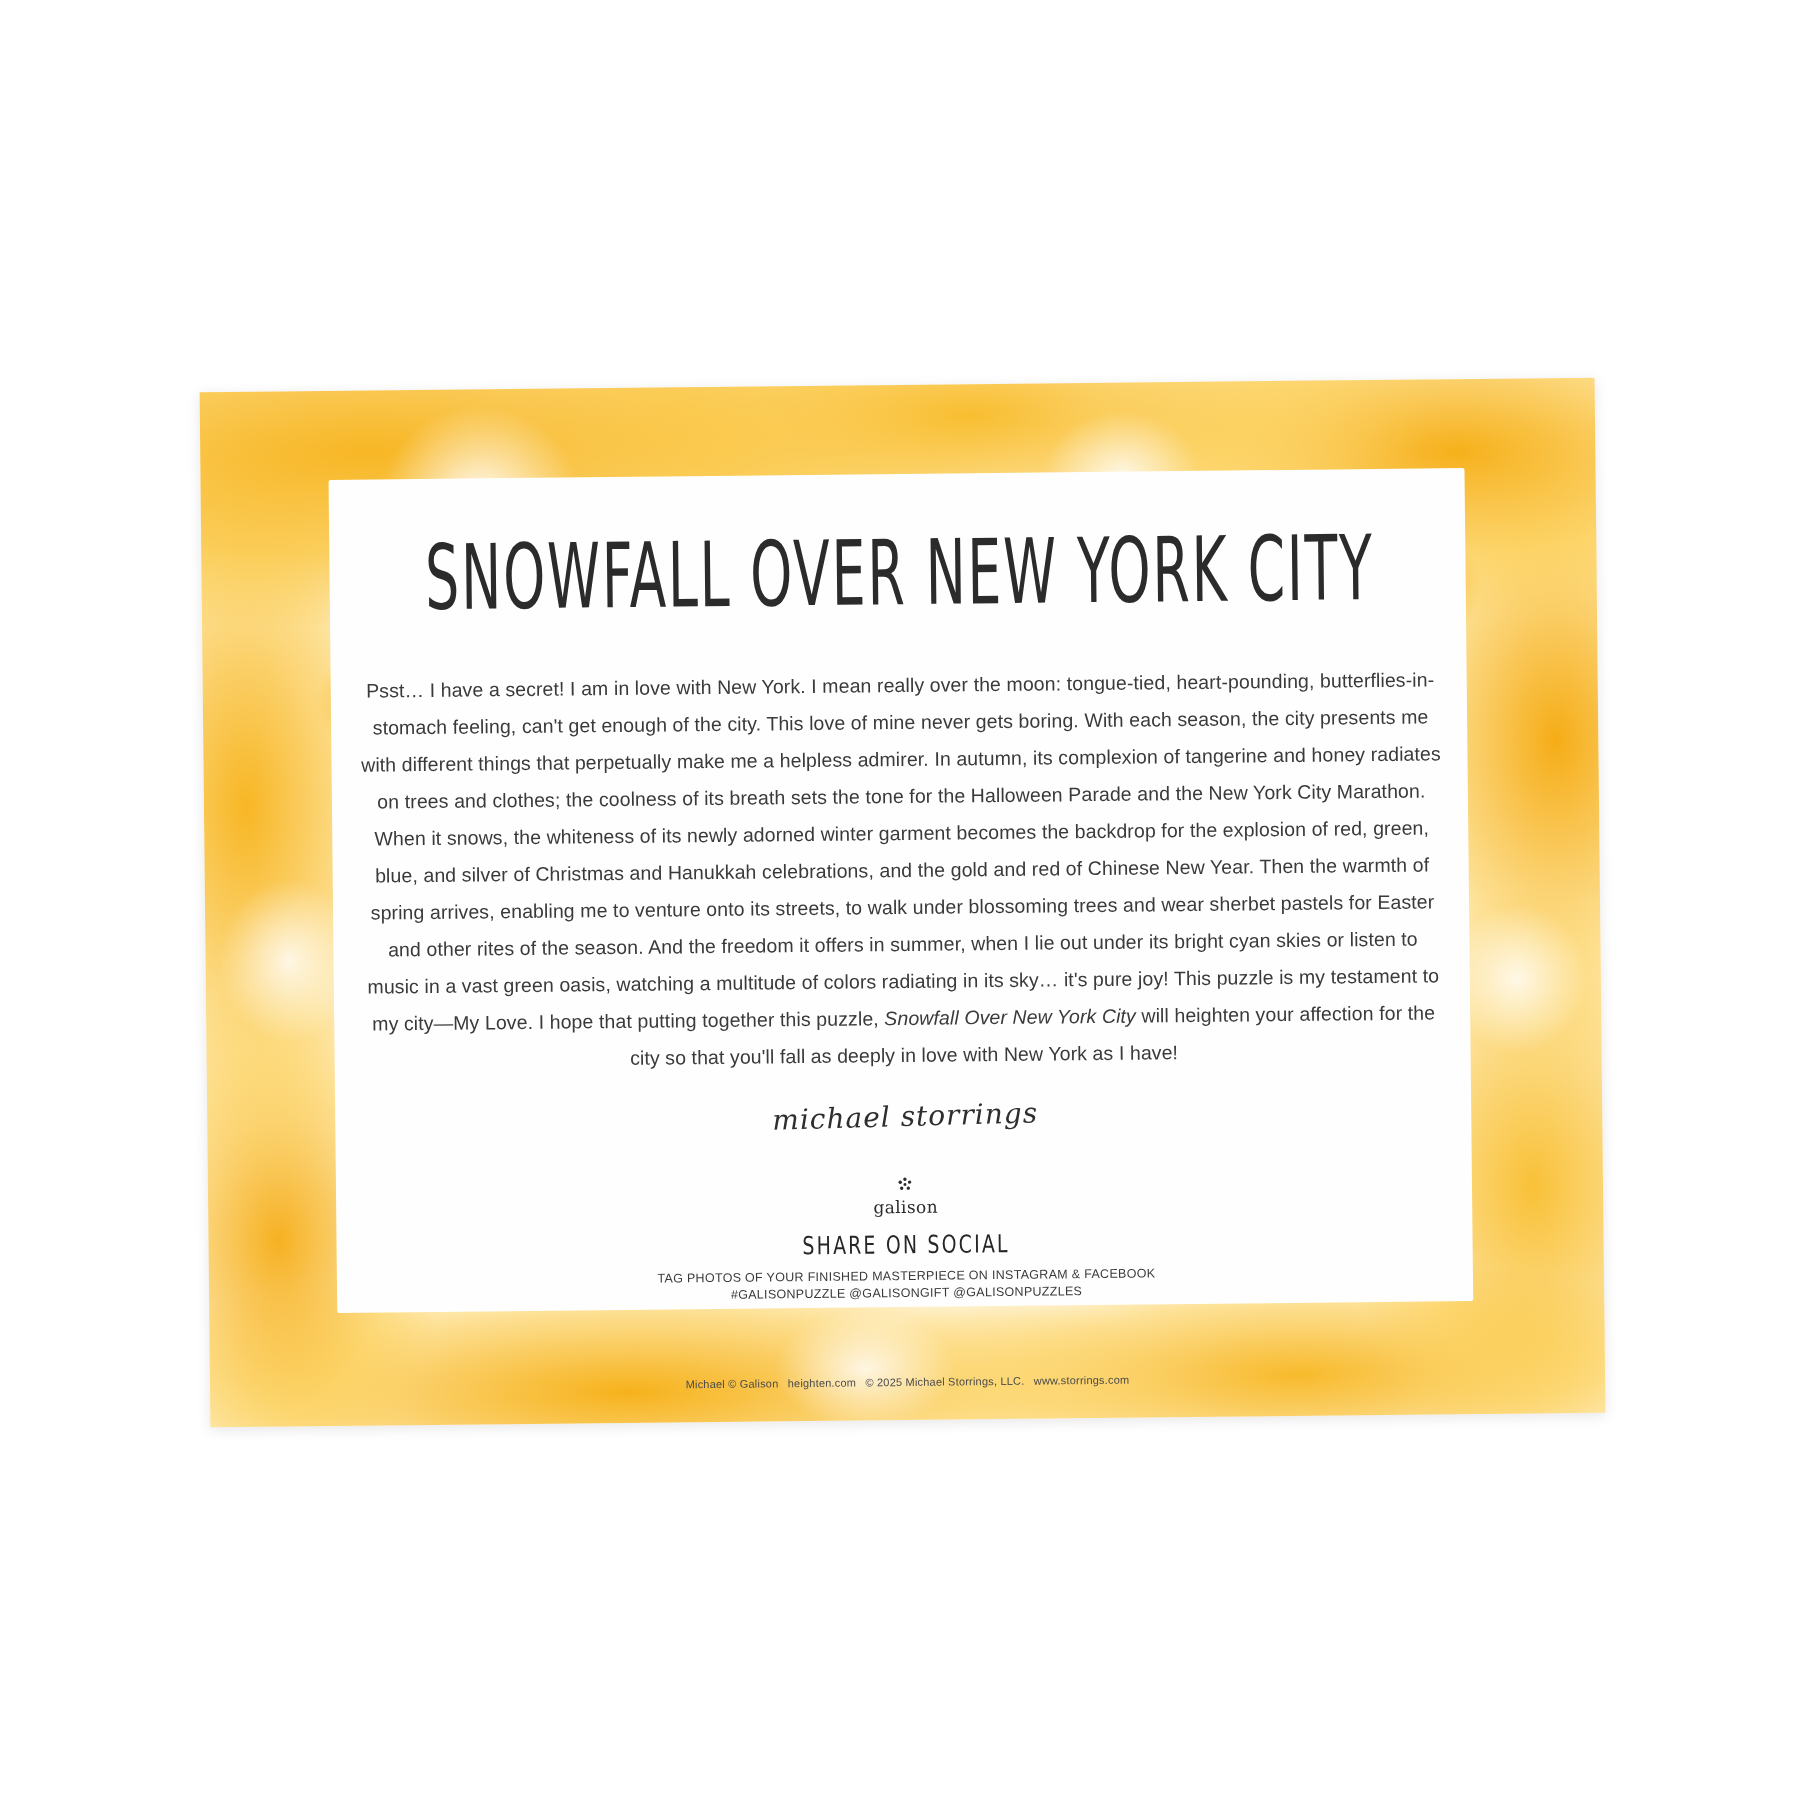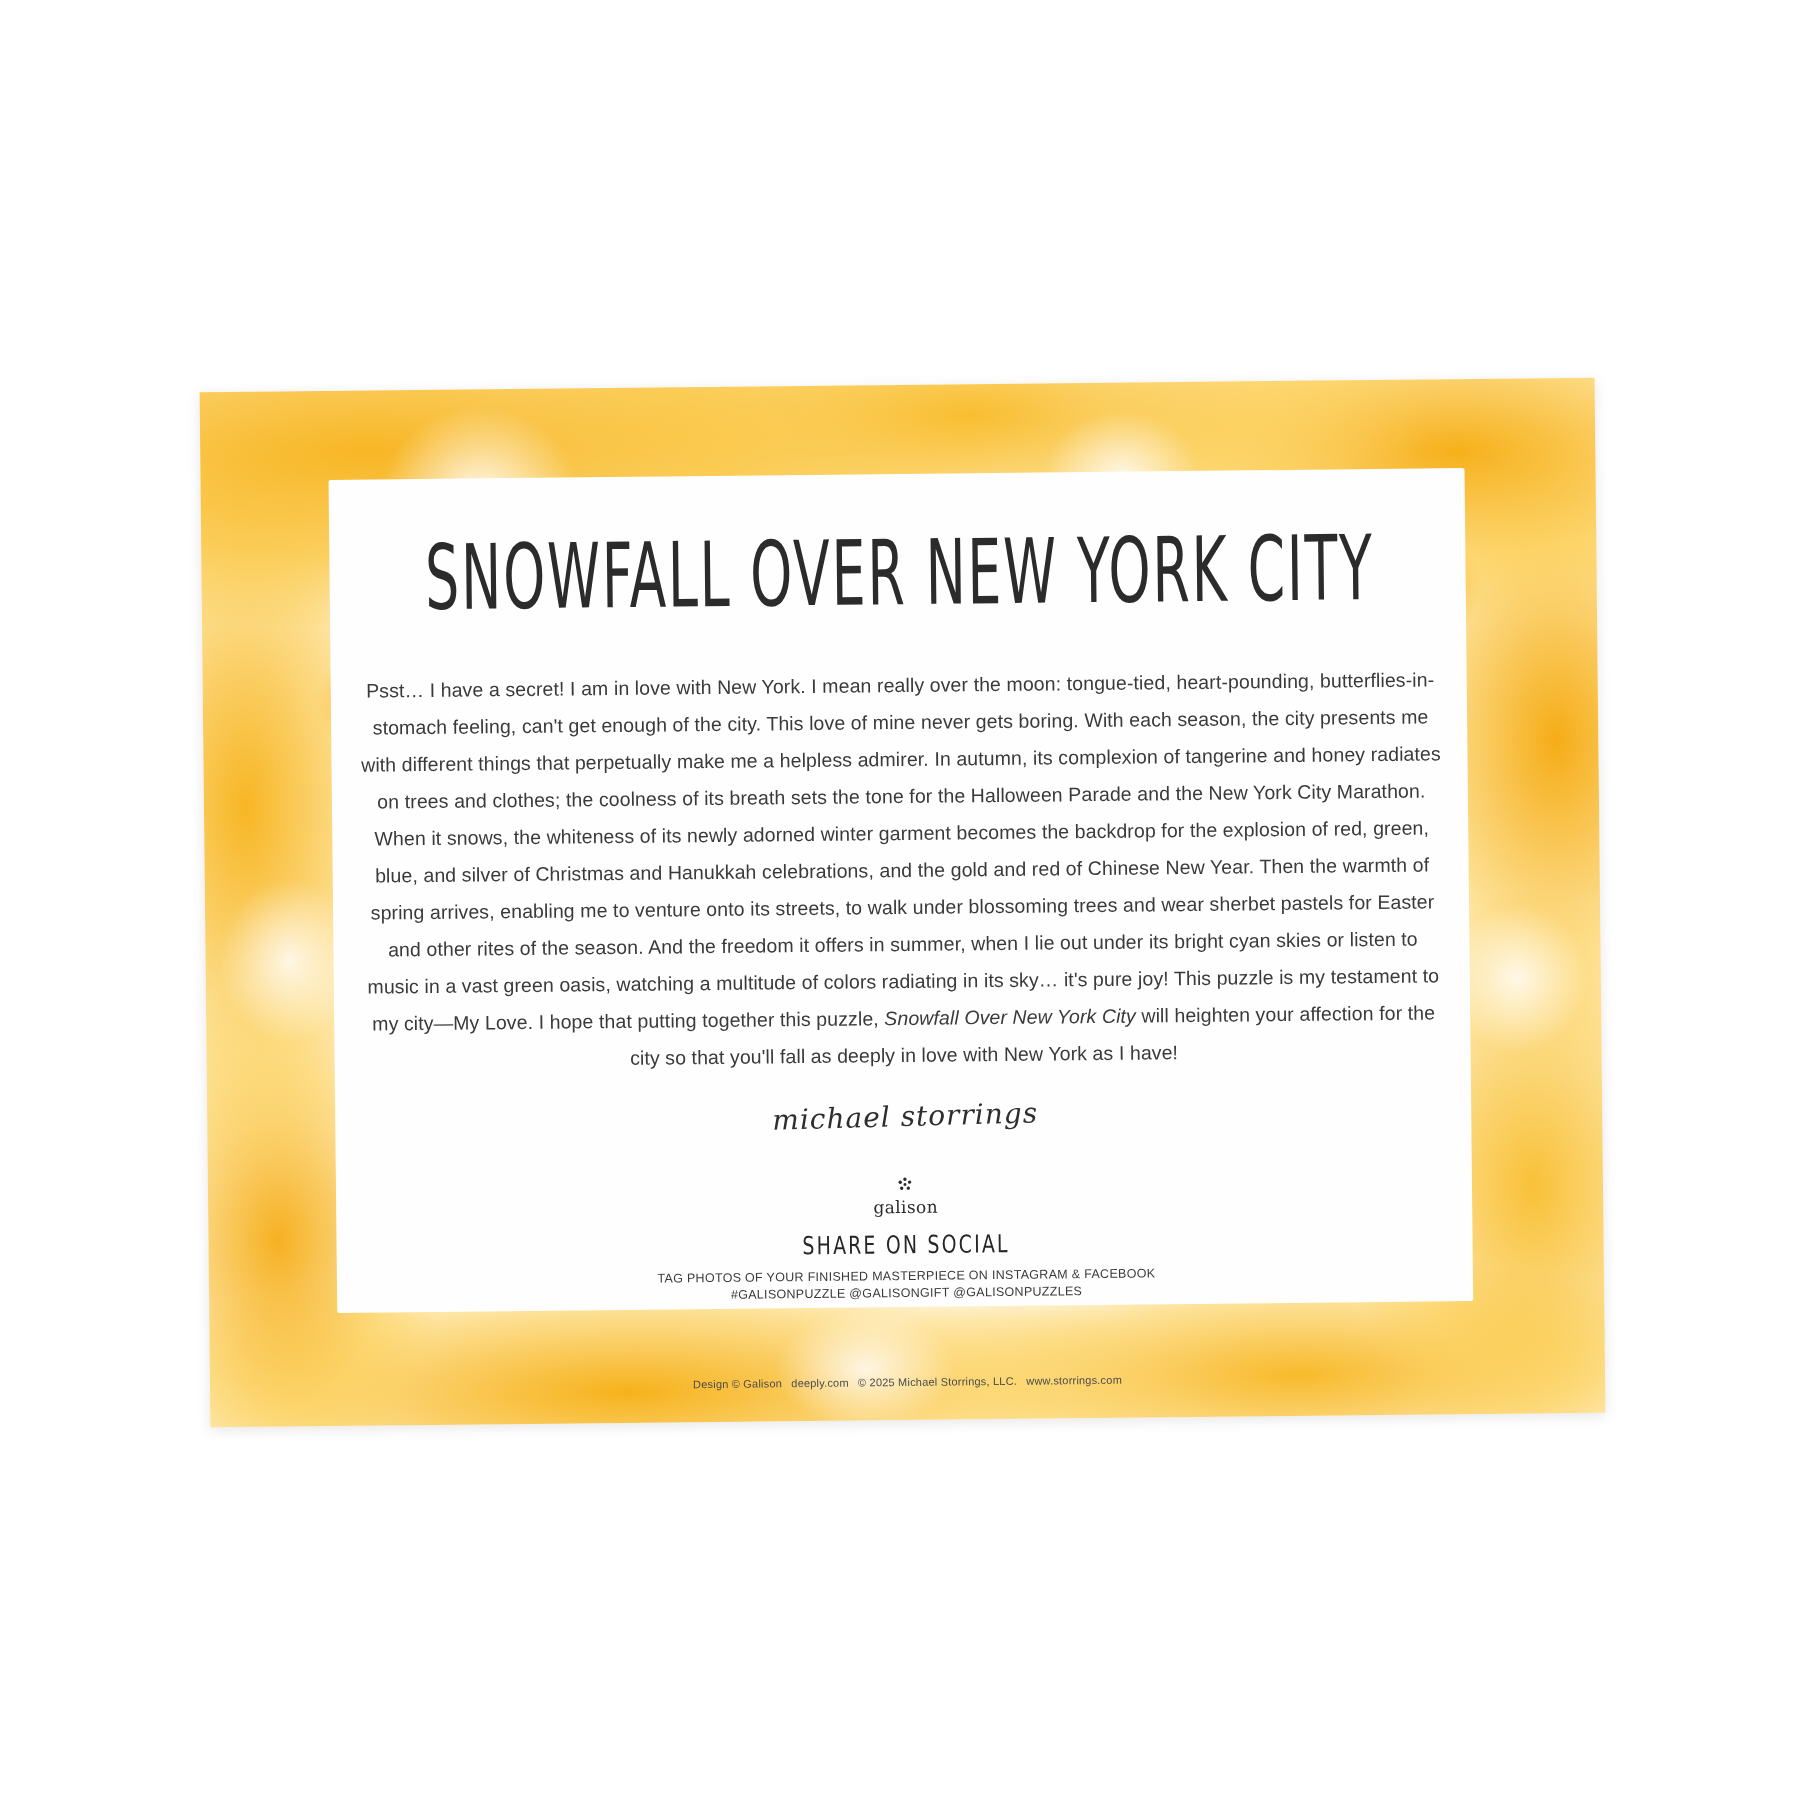--- a/index.html
+++ b/index.html
@@ -184,18 +184,18 @@
         <circle cx="10" cy="9.6" r="1.5" fill="#2b2b2b"></circle>
       </svg>
       <div class="brand-name">galison</div>
       <div class="share-head">SHARE ON SOCIAL</div>
       <div class="share-line">TAG PHOTOS OF YOUR FINISHED MASTERPIECE ON INSTAGRAM &amp; FACEBOOK</div>
       <div class="share-tags">#GALISONPUZZLE @GALISONGIFT @GALISONPUZZLES</div>
     </div>
   </div>
 
   <div class="legal">
-    <span>Design © Galison</span>
-    <span>deeply.com</span>
+    <span>Michael © Galison</span>
+    <span>heighten.com</span>
     <span>© 2025 Michael Storrings, LLC.</span>
     <span>www.storrings.com</span>
   </div>
 </div>
 
 </body></html>

